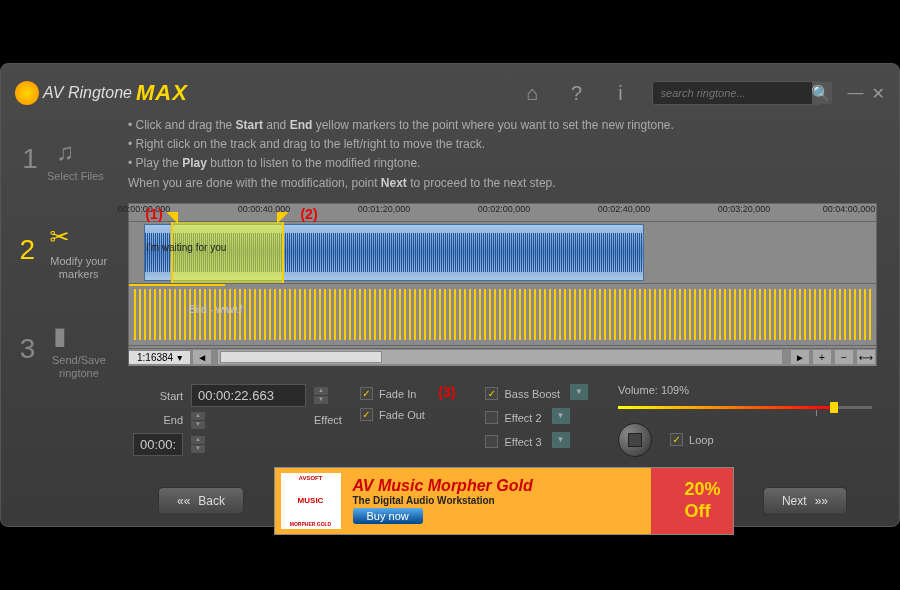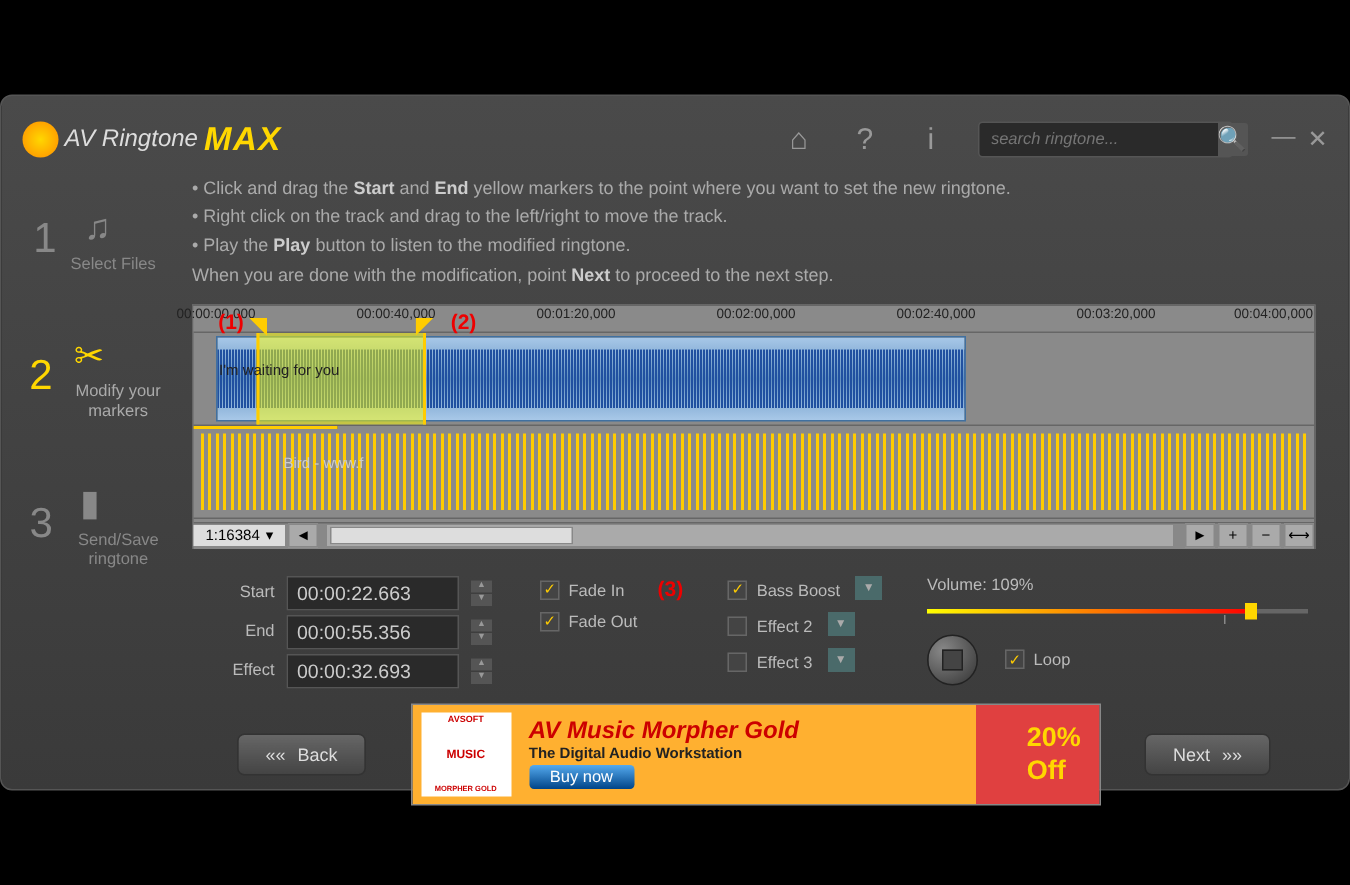--- a/index.html
+++ b/index.html
@@ -181,21 +181,20 @@
 
       <div class="controls">
         <div class="time-grid">
           <div class="tlabel">Start</div>
           <input class="tinput" value="00:00:22.663" style="">
           <div class="spinner">
               <div>▲</div>
               <div>▼</div>
             </div>
           <div class="tlabel">End</div>
-          <input class="tinput" value="00:00:55.356" style="">
           <div class="spinner">
               <div>▲</div>
               <div>▼</div>
             </div>
           <div class="tlabel">Effect</div>
           <input class="tinput" value="00:00:32.693" style="">
           <div class="spinner">
               <div>▲</div>
               <div>▼</div>
             </div>

